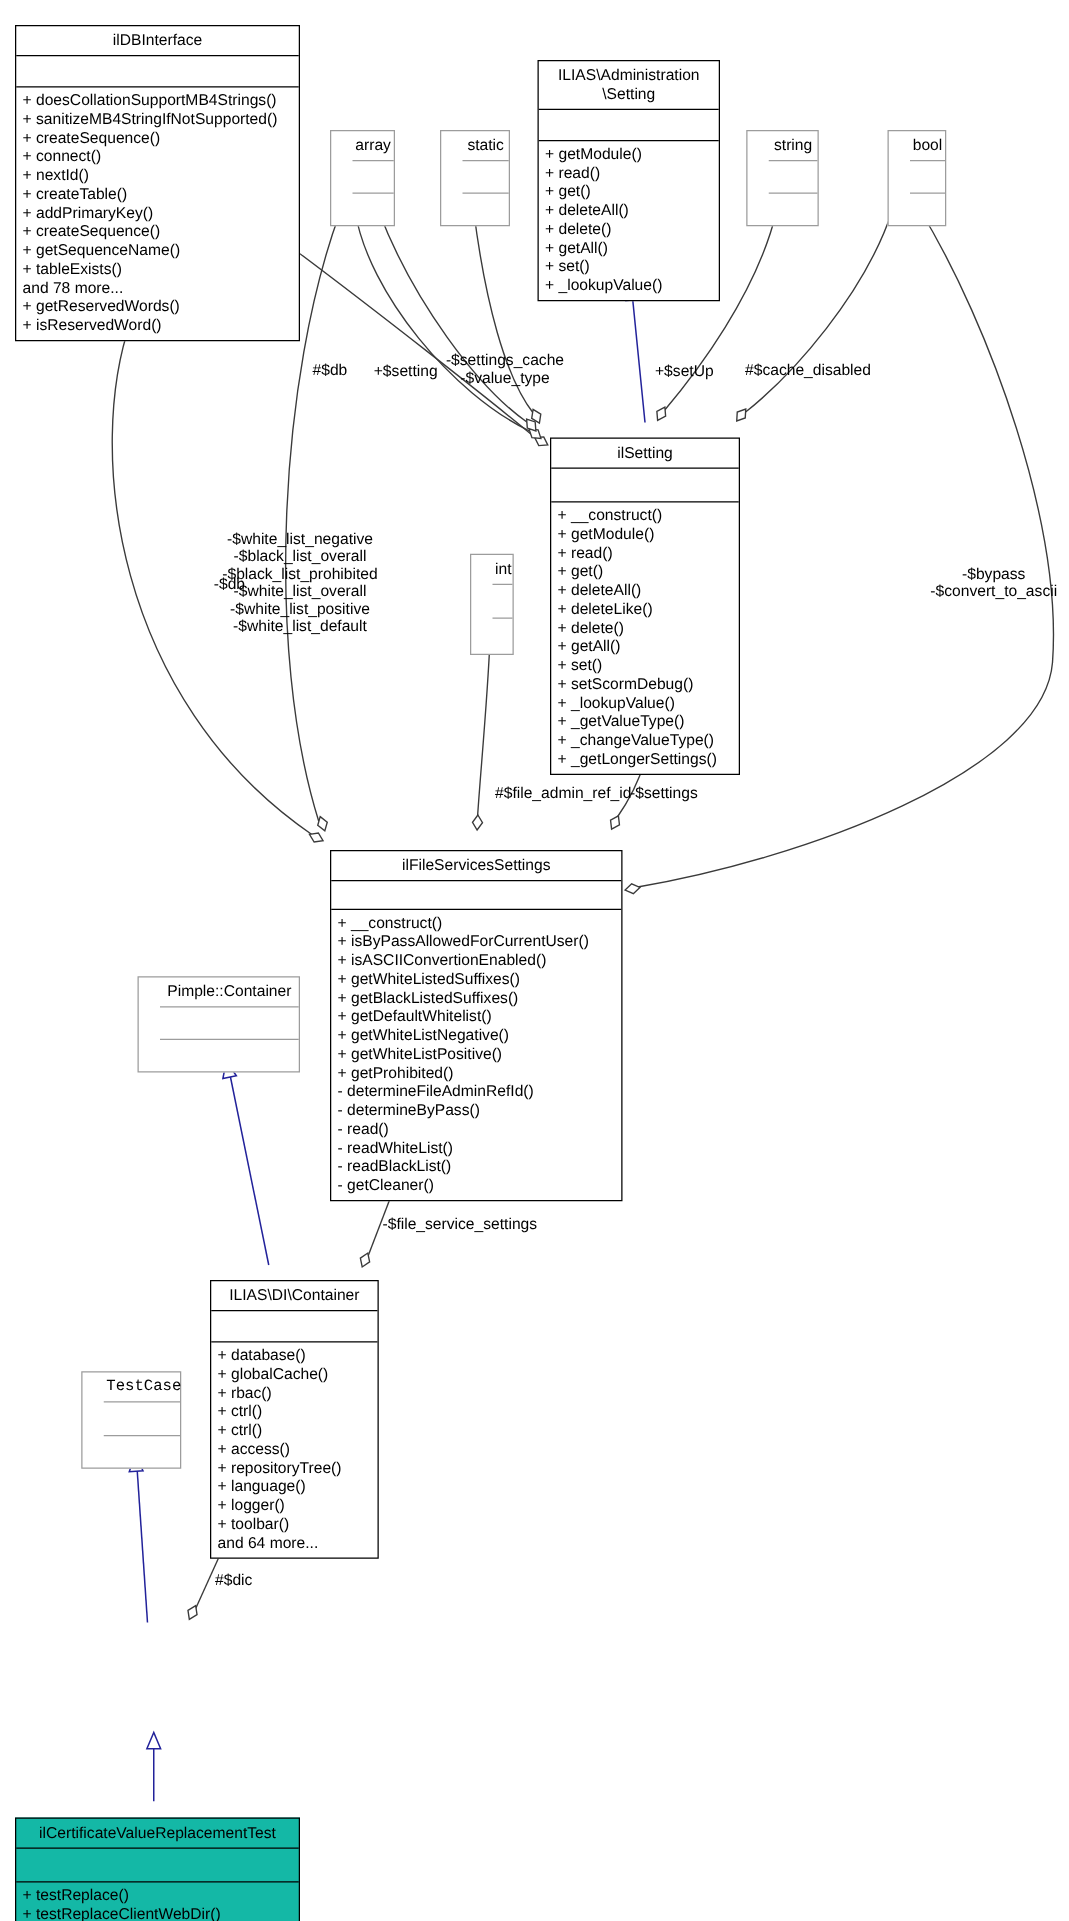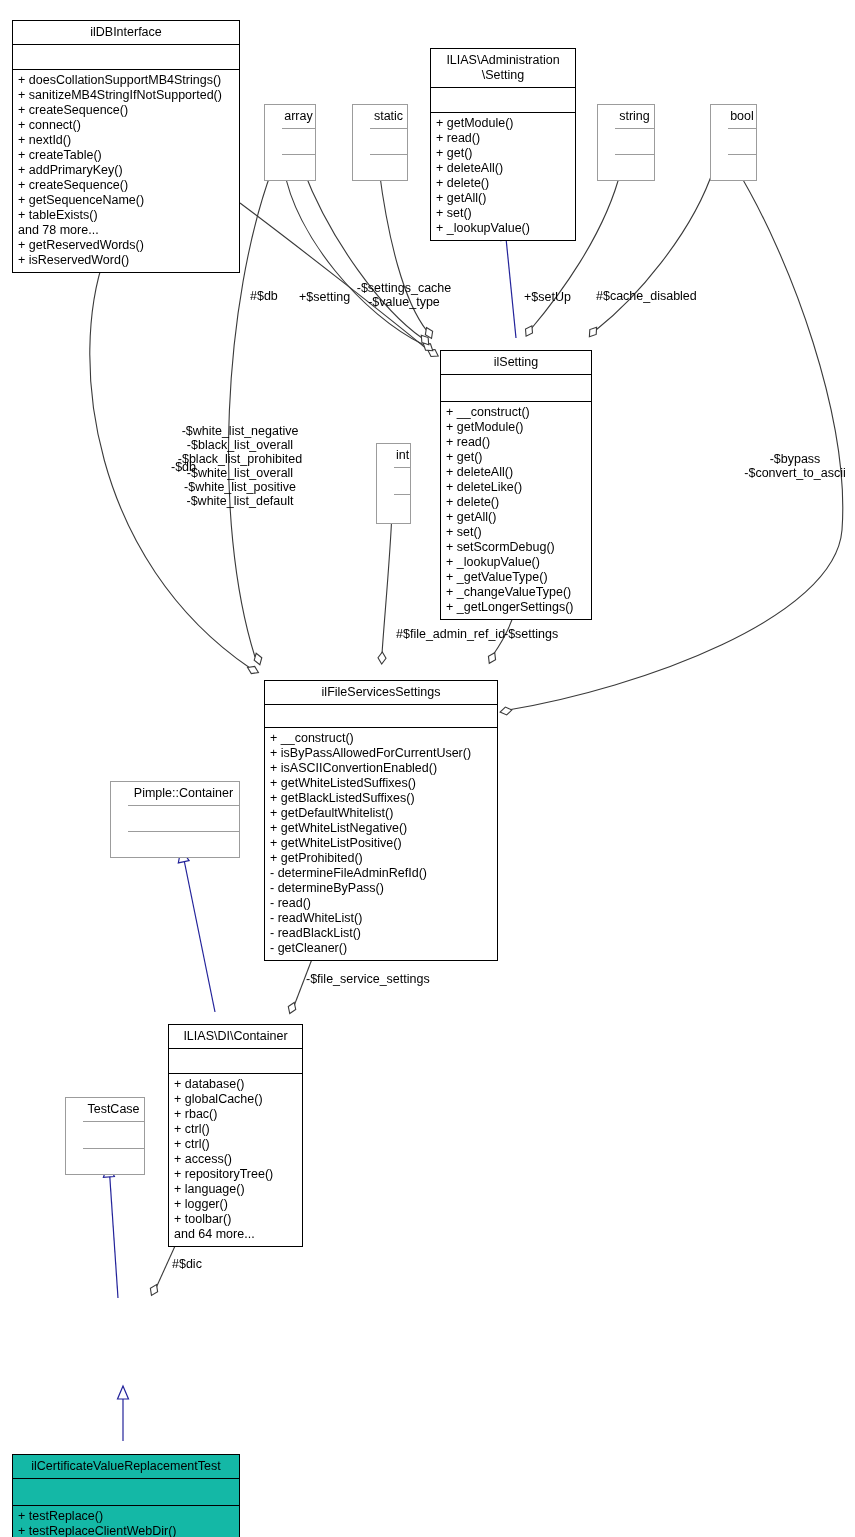--- a/index.html
+++ b/index.html
@@ -198,21 +198,21 @@
         <div>+ ctrl()</div>
         <div>+ access()</div>
         <div>+ repositoryTree()</div>
         <div>+ language()</div>
         <div>+ logger()</div>
         <div>+ toolbar()</div>
         <div>and 64 more...</div>
       </div>
   </div>
 
-  <div class="uml-box stub" style="left:65px; top:1085px; width:80px; height:78px;">
+  <div class="uml-box stub" style="left:65px; top:1085px; width:80px; height:78px;font-family:Liberation Mono, monospace;">
     <div class="uml-title">TestCase</div>
     <div class="stub-row" style="height:26px;"></div>
     <div class="stub-row" style="height:24px;"></div>
   </div>
 
 
   <div class="uml-box highlight" style="left:12px; top:1442px; width:228px;">
     <div class="uml-title">ilCertificateValueReplacementTest</div>
     <div class="uml-attrs" style="height:26px;"></div>
     <div class="uml-methods">

